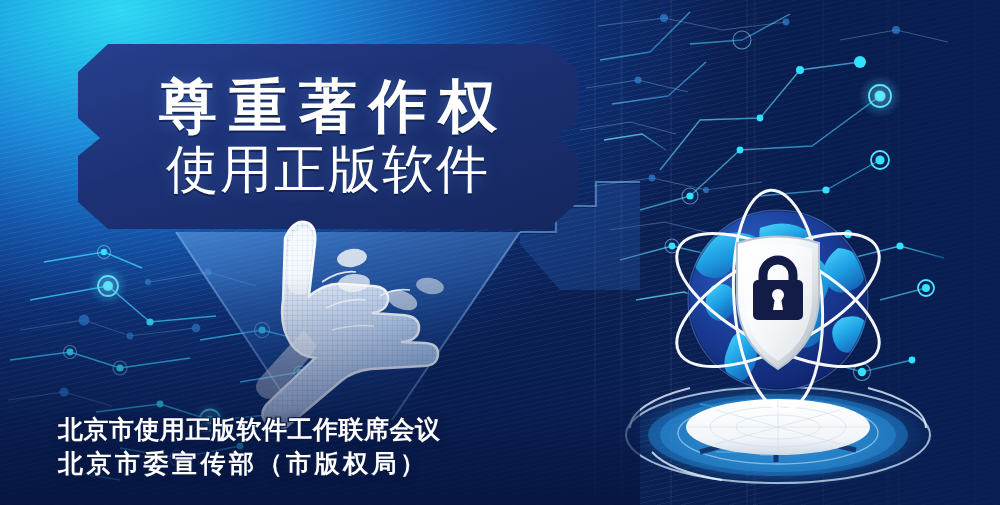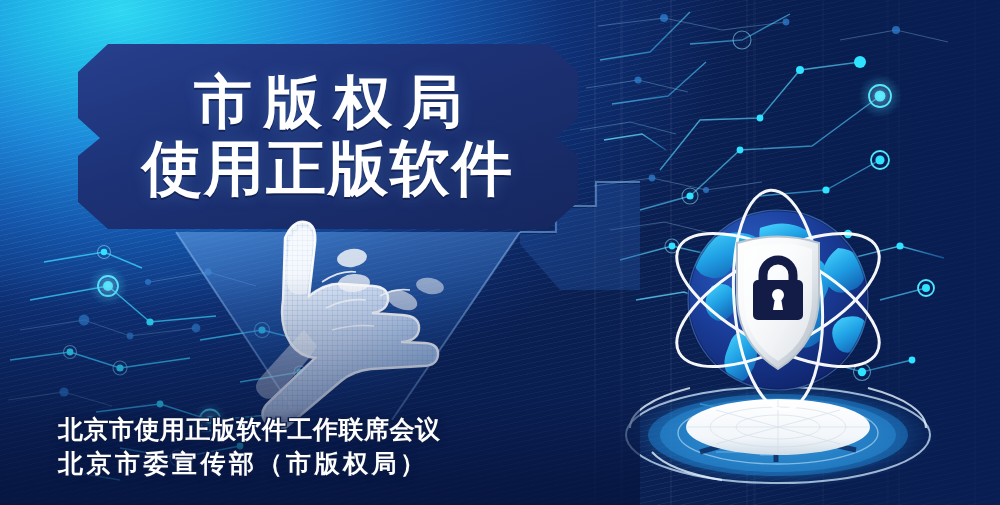--- a/index.html
+++ b/index.html
@@ -73,21 +73,21 @@
     position:absolute;inset:0;
     display:flex;flex-direction:column;align-items:center;justify-content:center;
     color:#fff;
   }
   .tline1{
     font-size:58px;font-weight:bold;letter-spacing:12px;line-height:1.06;
     text-indent:12px;
     text-shadow:0 2px 0 rgba(8,20,60,.6),0 0 16px rgba(120,190,255,.25);
   }
   .tline2{
-    font-size:60px;font-weight:bold;letter-spacing:2px;line-height:1.12;
+    font-size:52px;font-weight:normal;letter-spacing:2px;line-height:1.12;
     margin-top:3px;
     text-shadow:0 2px 0 rgba(8,20,60,.6),0 0 16px rgba(120,190,255,.25);
   }
 
   
   #footer{
     position:absolute;left:58px;bottom:25px;
     color:#fff;
   }
   .fline{
@@ -258,21 +258,21 @@
 
       <path d="M520 232 L556 232 L556 206 L596 206 L596 182 L640 182" stroke="#7fb6ef" stroke-width="2.2" fill="none" opacity=".55"></path>
       <path d="M520 234 L556 234 L556 208 L596 208 L596 184 L640 184 L640 290 L560 290 L520 244 Z" fill="#2a64bb" opacity=".3"></path>
     </svg>
   </div>
 
   <div id="banner">
     <div class="edge"></div>
     <div class="plate"></div>
     <div class="titles">
-      <div class="tline1">市版权局</div>
+      <div class="tline1">尊重著作权</div>
       <div class="tline2">使用正版软件</div>
     </div>
   </div>
 
   <div class="layer">
     <svg viewBox="0 0 1000 505" xmlns="http://www.w3.org/2000/svg">
       <defs>
         <linearGradient id="skin" x1="0" y1="0" x2="1" y2="1">
           <stop offset="0" stop-color="#ffffff" stop-opacity=".98"></stop>
           <stop offset="55%" stop-color="#dce9fb" stop-opacity=".9"></stop>

